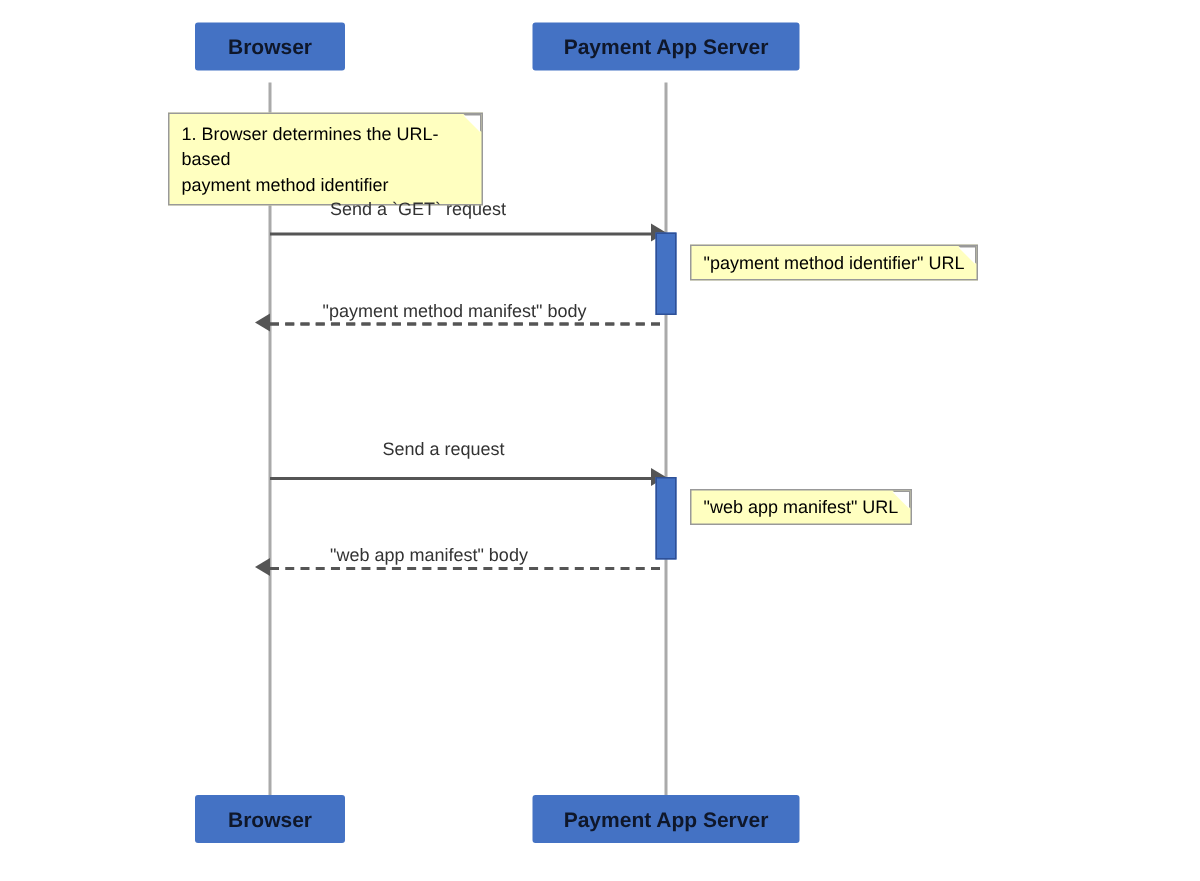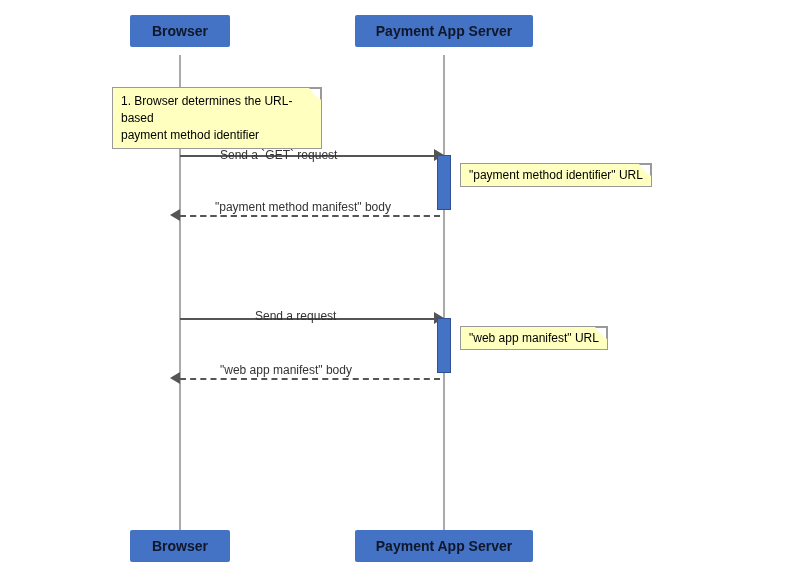--- a/index.html
+++ b/index.html
@@ -121,30 +121,30 @@
     <span>Browser</span>
   </div>
   <div class="lifeline-box" style="left: 355px; top: 15px; width: 178px;">
     <span>Payment App Server</span>
   </div>
 
   <div style="position:absolute; left:179px; top:55px; width:2px; height:478px; background:#aaa;"></div>
 
   <div style="position:absolute; left:443px; top:55px; width:2px; height:478px; background:#aaa;"></div>
 
-  <div class="note-box" style="left: 112px; top: 75px; width: 210px; margin-top: 12px;">
+  <div class="note-box" style="left: 112px; top: 75px; width: 210px;">
     <span style="white-space: pre-line;">1. Browser determines the URL-based
 payment method identifier</span>
   </div>
 
   <div style="position:absolute; left:180px; top:155px; width:260px; height:2px; background:#555;"></div>
 
   <div style="position:absolute; left:434px; top:149px; width:0; height:0; border-top:6px solid transparent; border-bottom:6px solid transparent; border-left:10px solid #555;"></div>
 
-  <div class="arrow-label" style="left:220px; top:148px;">
+  <div class="arrow-label" style="left:220px; top:132px;">
     <span>Send a `GET` request</span>
   </div>
 
   <div class="activation-bar" style="left:437px; top:155px; width:14px; height:55px;"></div>
 
   <div class="side-note" style="left:460px; top:163px;">
     <span>"payment method identifier" URL</span>
   </div>
 
   <div style="position:absolute; left:180px; top:215px; width:260px; height:2px; background:#555; border-top:2px dashed #555; background:transparent;"></div>
@@ -152,21 +152,21 @@
 
   <div style="position:absolute; left:170px; top:209px; width:0; height:0; border-top:6px solid transparent; border-bottom:6px solid transparent; border-right:10px solid #555;"></div>
 
   <div class="arrow-label" style="left:215px; top:200px;">
     <span>"payment method manifest" body</span>
   </div>
 
 
   <div style="position:absolute; left:180px; top:318px; width:260px; height:0; border-top:2px solid #555;"></div>
   <div style="position:absolute; left:434px; top:312px; width:0; height:0; border-top:6px solid transparent; border-bottom:6px solid transparent; border-left:10px solid #555;"></div>
-  <div class="arrow-label" style="left:255px; top:309px;">
+  <div class="arrow-label" style="left:255px; top:292px;">
     <span>Send a request</span>
   </div>
 
   <div class="activation-bar" style="left:437px; top:318px; width:14px; height:55px;"></div>
 
   <div class="side-note" style="left:460px; top:326px;">
     <span>"web app manifest" URL</span>
   </div>
 
   <div style="position:absolute; left:180px; top:378px; width:260px; height:0; border-top:2px dashed #555;"></div>

